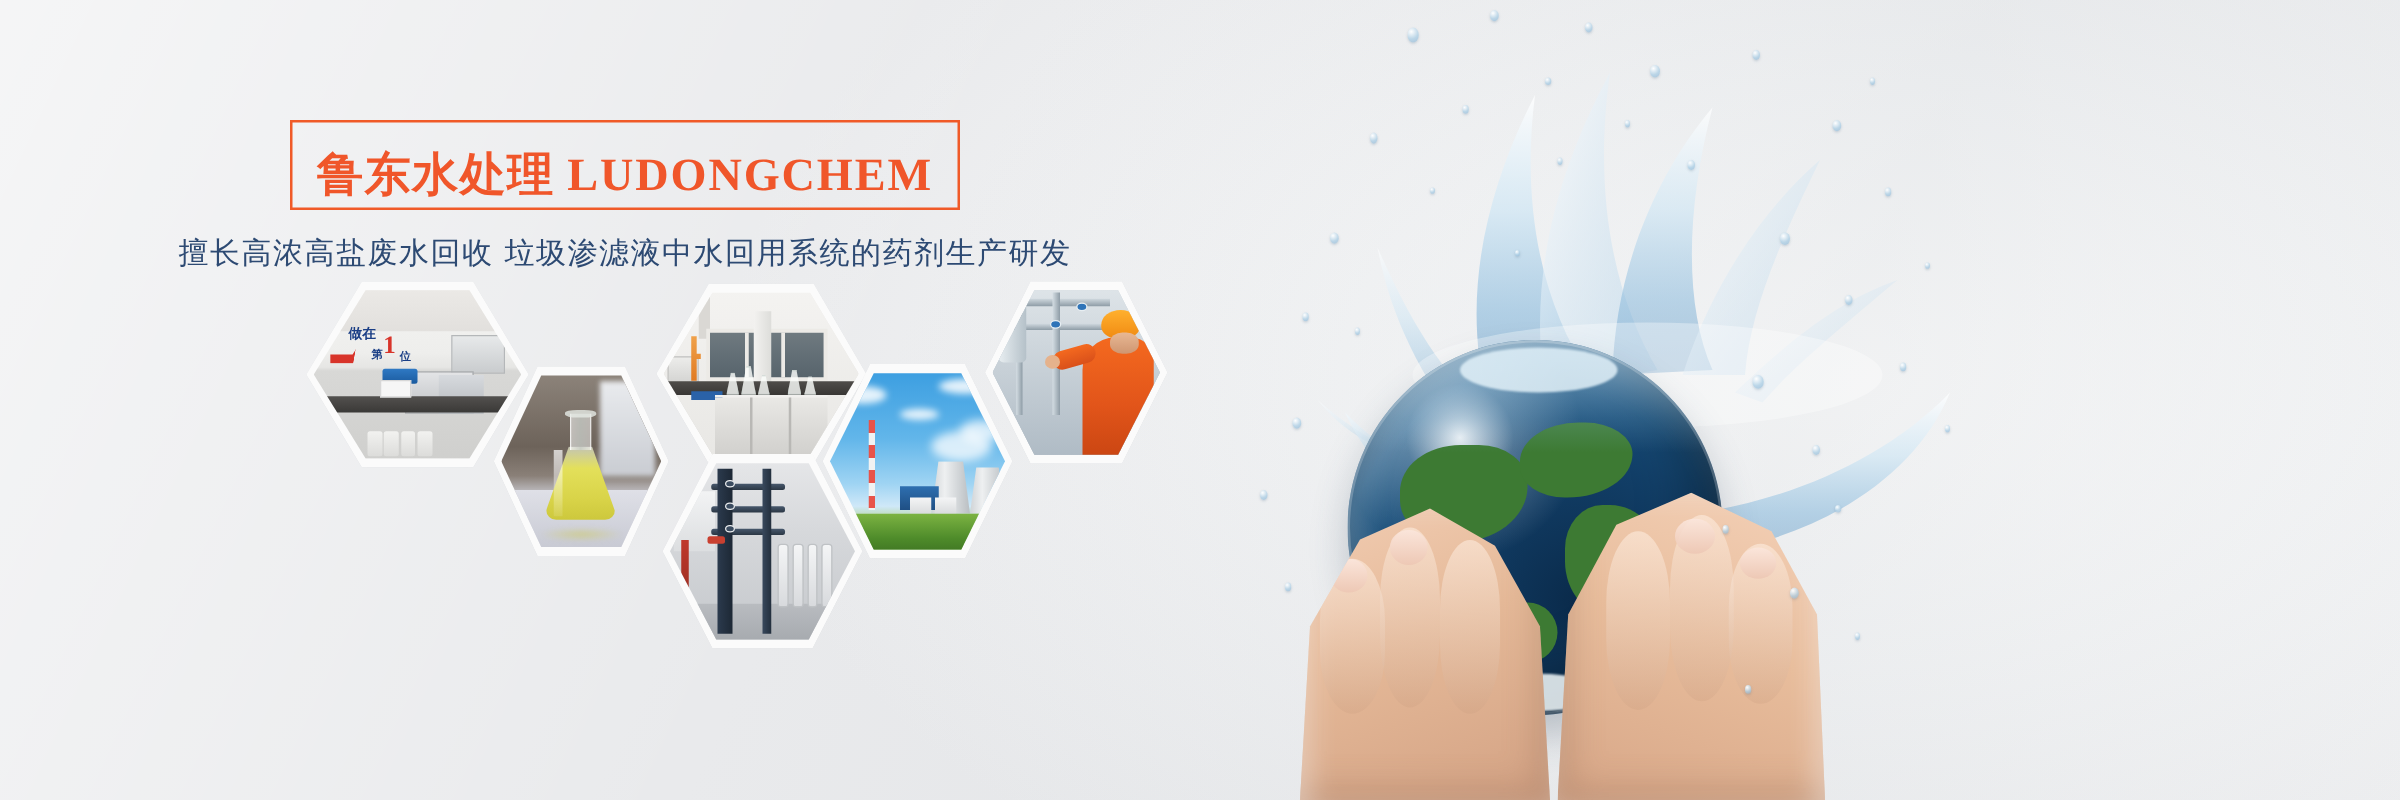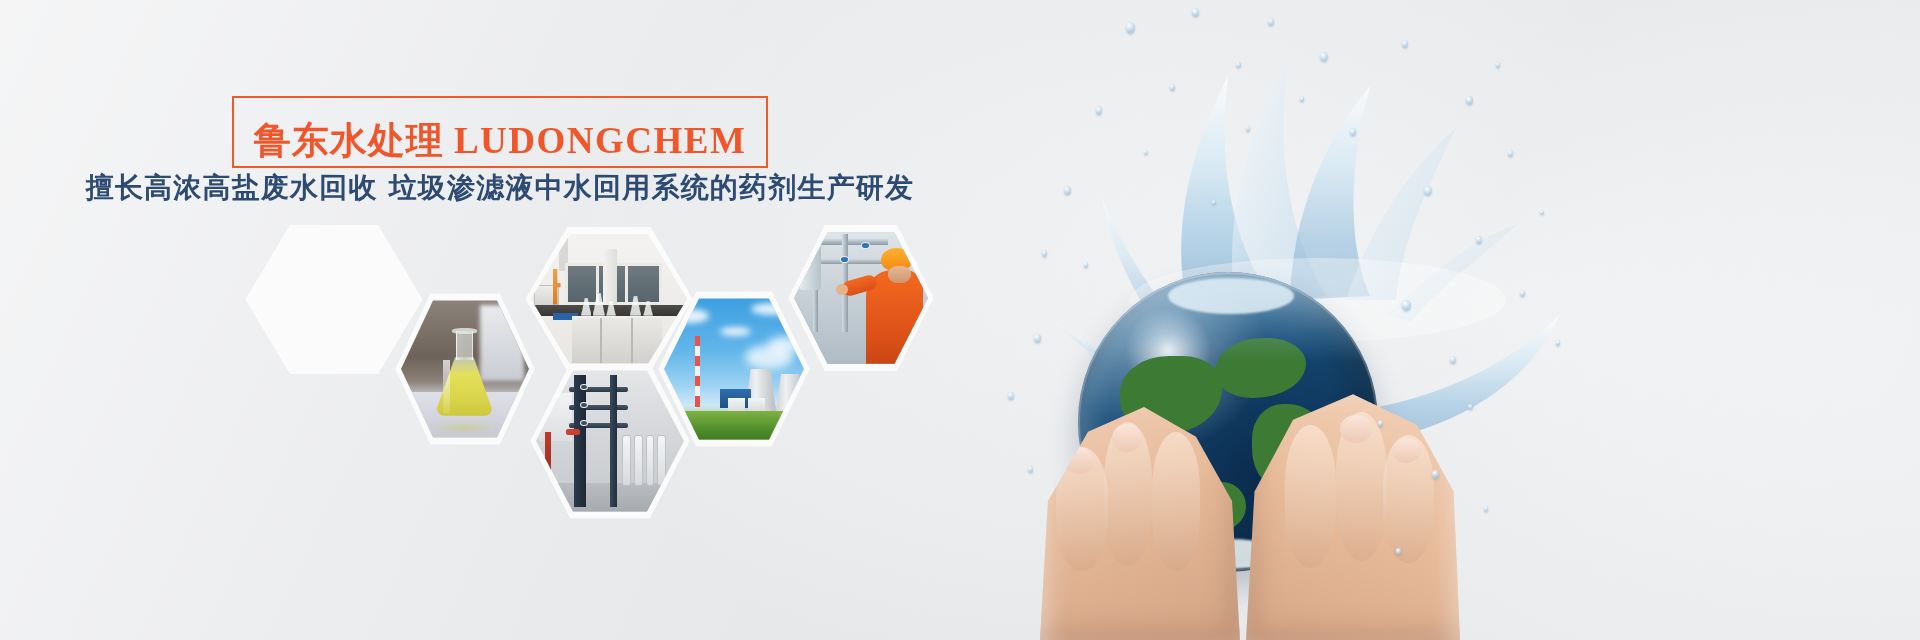--- a/index.html
+++ b/index.html
@@ -47,23 +47,23 @@
   .title-wrap .hr.b{ bottom:0; }
 
   .title{
     font-family:"Liberation Serif", serif;
     font-size:37px; line-height:46px; font-weight:700;
     color:#f0562a; letter-spacing:1px; white-space:nowrap;margin-top:16px;
   }
   .title .en{ font-family:"Liberation Serif", serif; font-weight:700; letter-spacing:1.5px; }
 
   .subtitle{
-    margin-top:0;
+    margin-top:14px;
     font-family:"DejaVu Sans", sans-serif;
-    font-size:28px; line-height:40px; font-weight:700;
+    font-size:24px; line-height:40px; font-weight:400;
     color:#2d4a73; letter-spacing:1.2px; white-space:nowrap;
   }
 
   
   #hexes{ position:absolute; left:0; top:0; width:1000px; height:640px; }
   .hex{
     position:absolute;
     -webkit-clip-path:polygon(25% 2%,75% 2%,100% 50%,75% 98%,25% 98%,0% 50%);
     clip-path:polygon(25% 2%,75% 2%,100% 50%,75% 98%,25% 98%,0% 50%);
     overflow:hidden;
@@ -290,20 +290,42 @@
       </div>
     </div>
 
     <div class="subtitle">擅长高浓高盐废水回收 垃圾渗滤液中水回用系统的药剂生产研发</div>
   </div>
 
   <div id="hexes">
 
     <div class="hex" style="left:245px;top:222px;width:178px;height:155px;">
       <div class="frame"></div>
+      <div class="photo">
+        <div class="ph-lab1">
+          <div class="ceil"></div>
+          <div class="cab"></div>
+          <div class="mach"></div>
+          <div class="mach2"></div>
+          <div class="bench"></div>
+          <div class="blue"></div>
+          <div class="white"></div>
+          <div class="jug" style="left:26%;"></div>
+          <div class="jug" style="left:34%;"></div>
+          <div class="jug" style="left:42%;"></div>
+          <div class="jug" style="left:50%;"></div>
+          <div class="slog">
+            <span class="sl-b">做在</span>
+            <span class="sl-r"></span>
+            <span class="sl-w">第</span>
+            <span class="sl-1">1</span>
+            <span class="sl-w2">位</span>
+          </div>
+        </div>
+      </div>
     </div>
 
     <div class="hex" style="left:395px;top:290px;width:140px;height:158px;">
       <div class="frame"></div>
       <div class="photo">
         <div class="ph-flask">
           <div class="win"></div>
           <div class="tabl"></div>
           <div class="body"></div>
           <div class="neck"></div>

